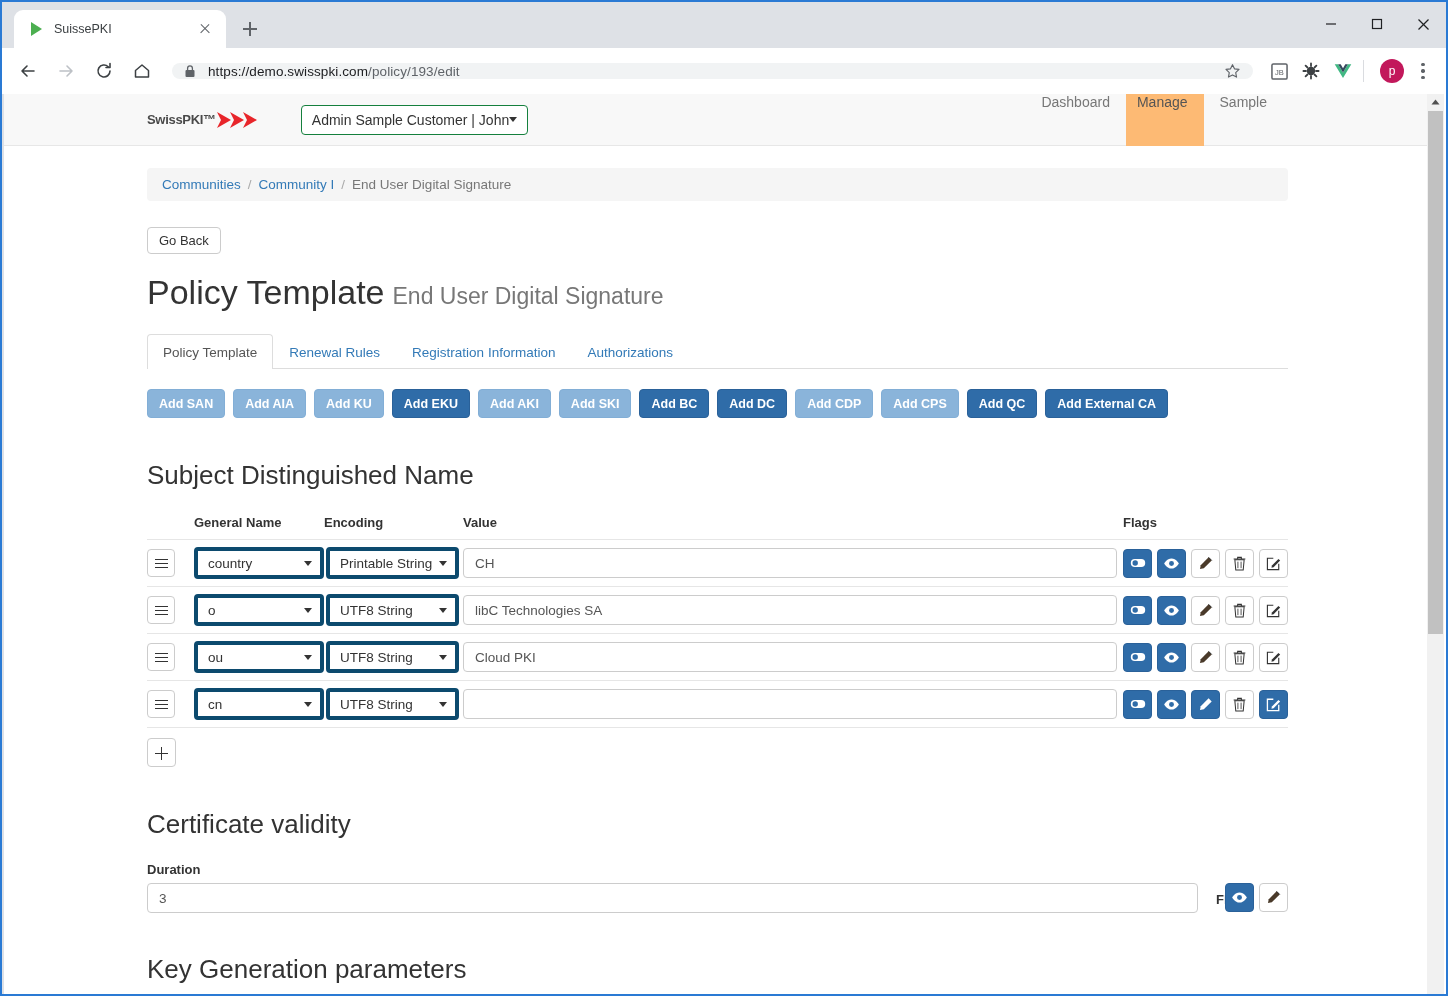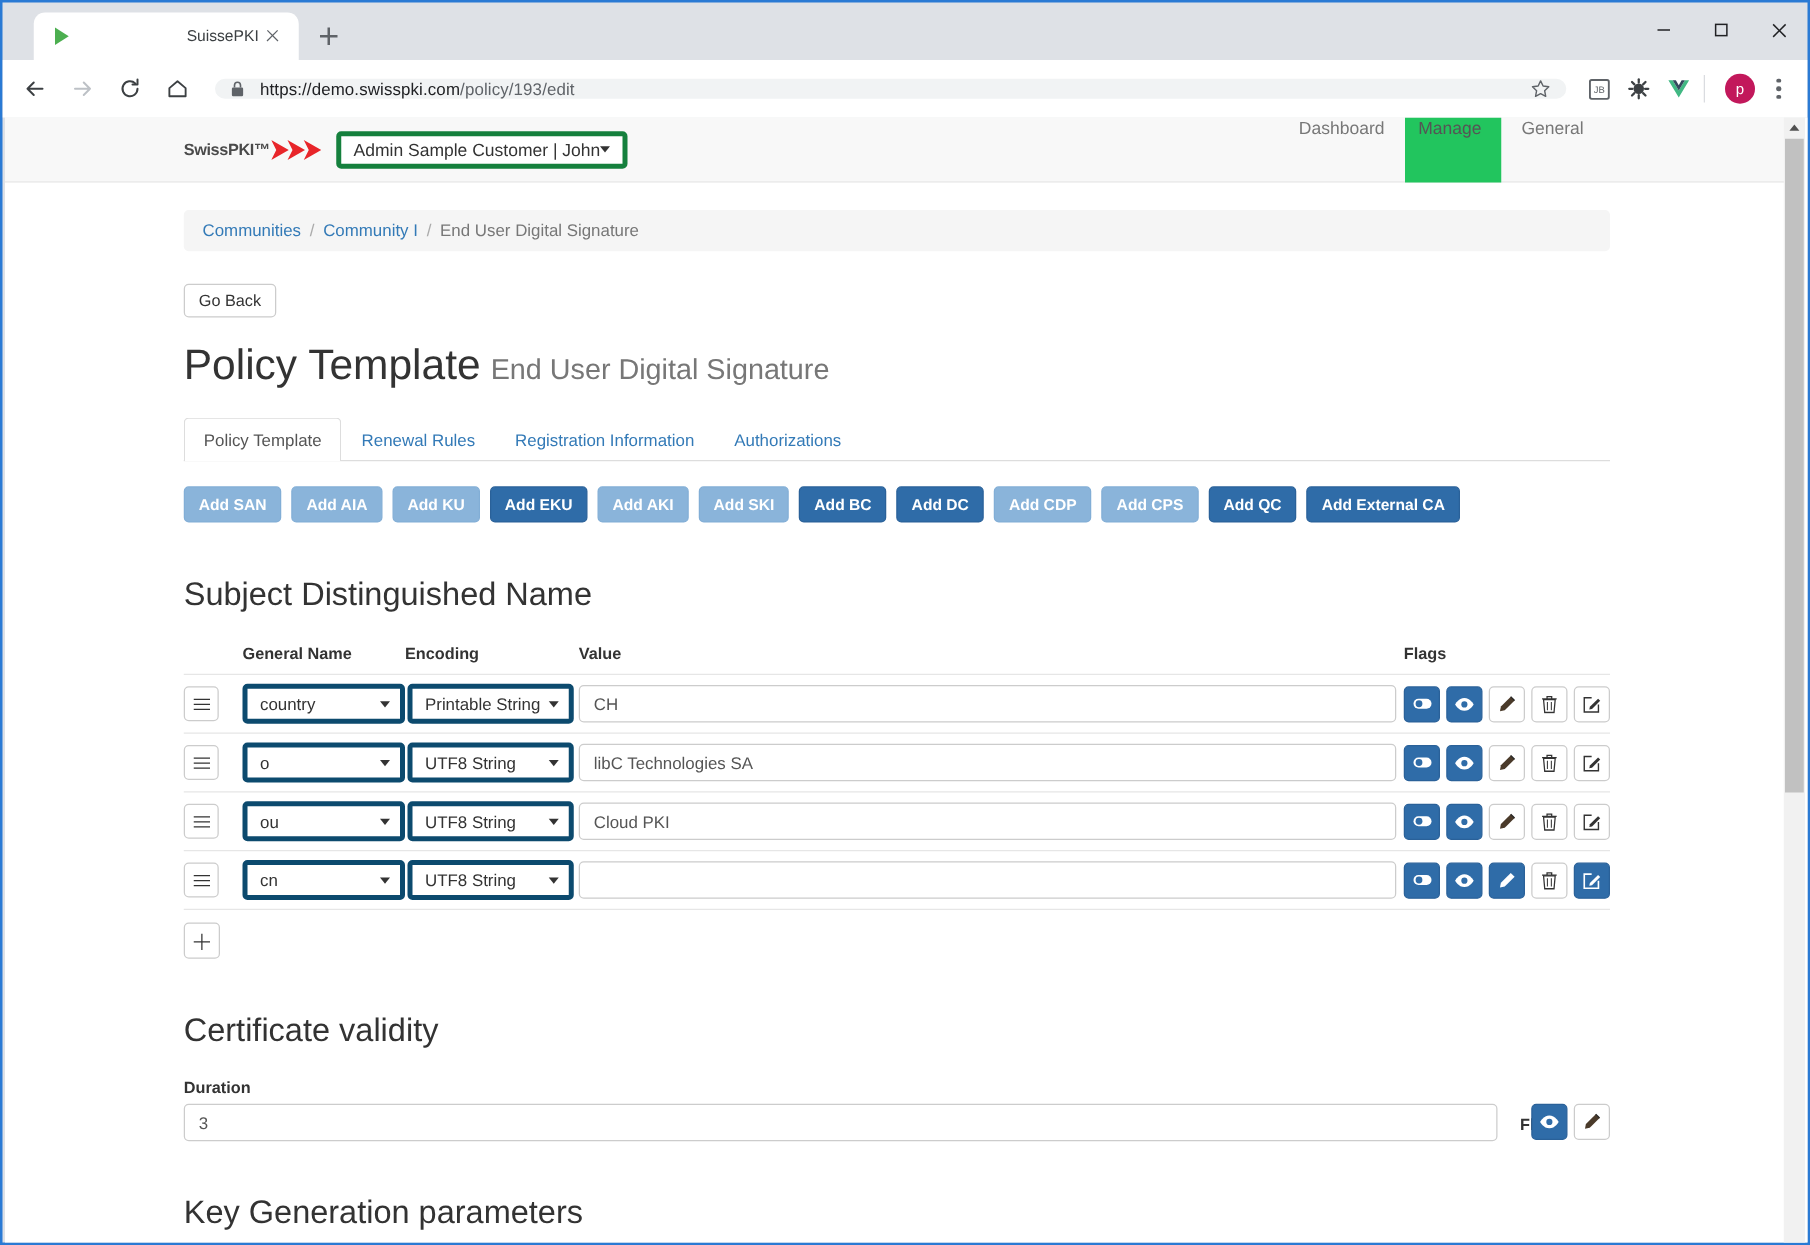--- a/index.html
+++ b/index.html
@@ -8,21 +8,21 @@
     width:1448px; height:996px; overflow:hidden;
     font-family:"Liberation Sans", sans-serif;
     background:#ffffff;
     -webkit-font-smoothing:antialiased;
   }
 
   
   #window { width:1448px; height:996px; position:relative;
             background:#dee1e6; border:2px solid #2a7ad4; overflow:hidden; }
 
-  #tabstrip { height:46px; display:flex; align-items:flex-end; padding-left:25px; position:relative;text-align:right; }
+  #tabstrip { height:46px; display:flex; align-items:flex-end; padding-left:12px; position:relative; }
   .tab {
     width:212px; height:38px; background:#ffffff; border-radius:9px 9px 0 0;
     display:flex; align-items:center; padding:0 10px 0 14px; position:relative;
   }
   .tab-favicon { width:16px; height:16px; flex:none; position:relative; margin-right:10px; }
   .tab-favicon::before{
     content:""; position:absolute; left:3px; top:1px;
     border-left:11px solid #4caf50; border-top:7px solid transparent; border-bottom:7px solid transparent;
   }
   .tab-title { flex:1; font-size:12.5px; color:#3c4043; white-space:nowrap; overflow:hidden; }
@@ -62,27 +62,27 @@
 
   
   #viewport { position:absolute; left:2px; top:92px; width:1444px; height:902px; background:#fff; overflow:hidden; }
   #page { width:1427px; }
 
   #appnav { height:52px; background:#f8f8f8; border-bottom:1px solid #e7e7e7; display:flex; align-items:center; }
   .brand { display:flex; align-items:center; margin-left:143px; }
   .brand-txt { font-size:13px; color:#4a4a4a; font-weight:bold; letter-spacing:-0.3px; }
   .brand-arrows { display:flex; margin-left:1px; }
   #customer-select {
-    height:30px; min-width:218px; background:#fff; border:4px solid #15803d; border-radius:4px;
+    margin-left:32px; height:30px; min-width:218px; background:#fff; border:1px solid #15803d; border-radius:4px;
     display:flex; align-items:center; padding:0 10px; font-size:14px; color:#333; cursor:pointer;
   }
   .caret { width:0;height:0;border-left:4px solid transparent;border-right:4px solid transparent;border-top:5px solid #333; margin-left:auto; }
   #mainnav { margin-left:auto; display:flex; height:52px; margin-right:148px; }
   .navlink { display:flex; align-items:flex-start; padding:0 16px; font-size:14px; color:#777; cursor:pointer; }
-  .navlink.active { background:#22c55e; color:#555;padding-left:11px; }
+  .navlink.active { background:#fdba74; color:#555;padding-left:11px; }
 
   #content { padding:0 143px; }
   #breadcrumb {
     margin-top:22px; height:33px; background:#f5f5f5; border-radius:4px;
     display:flex; align-items:center; padding:0 15px; font-size:13.5px;
   }
   #breadcrumb a { color:#337ab7; text-decoration:none; cursor:pointer; }
   #breadcrumb .sep { color:#aaa; margin:0 7px; }
   #breadcrumb .cur { color:#777; }
 
@@ -284,21 +284,21 @@
         <span class="caret"></span>
       </div>
       <div id="mainnav">
         <div class="navlink">
           <span class="nosel">Dashboard</span>
         </div>
         <div class="navlink active">
           <span class="nosel">Manage</span>
         </div>
         <div class="navlink">
-          <span class="nosel">General</span>
+          <span class="nosel">Sample</span>
         </div>
       </div>
     </div>
 
     <div id="content">
 
       <div id="breadcrumb">
         <a>Communities</a>
         <span class="sep nosel">/</span>
         <a>Community I</a>

